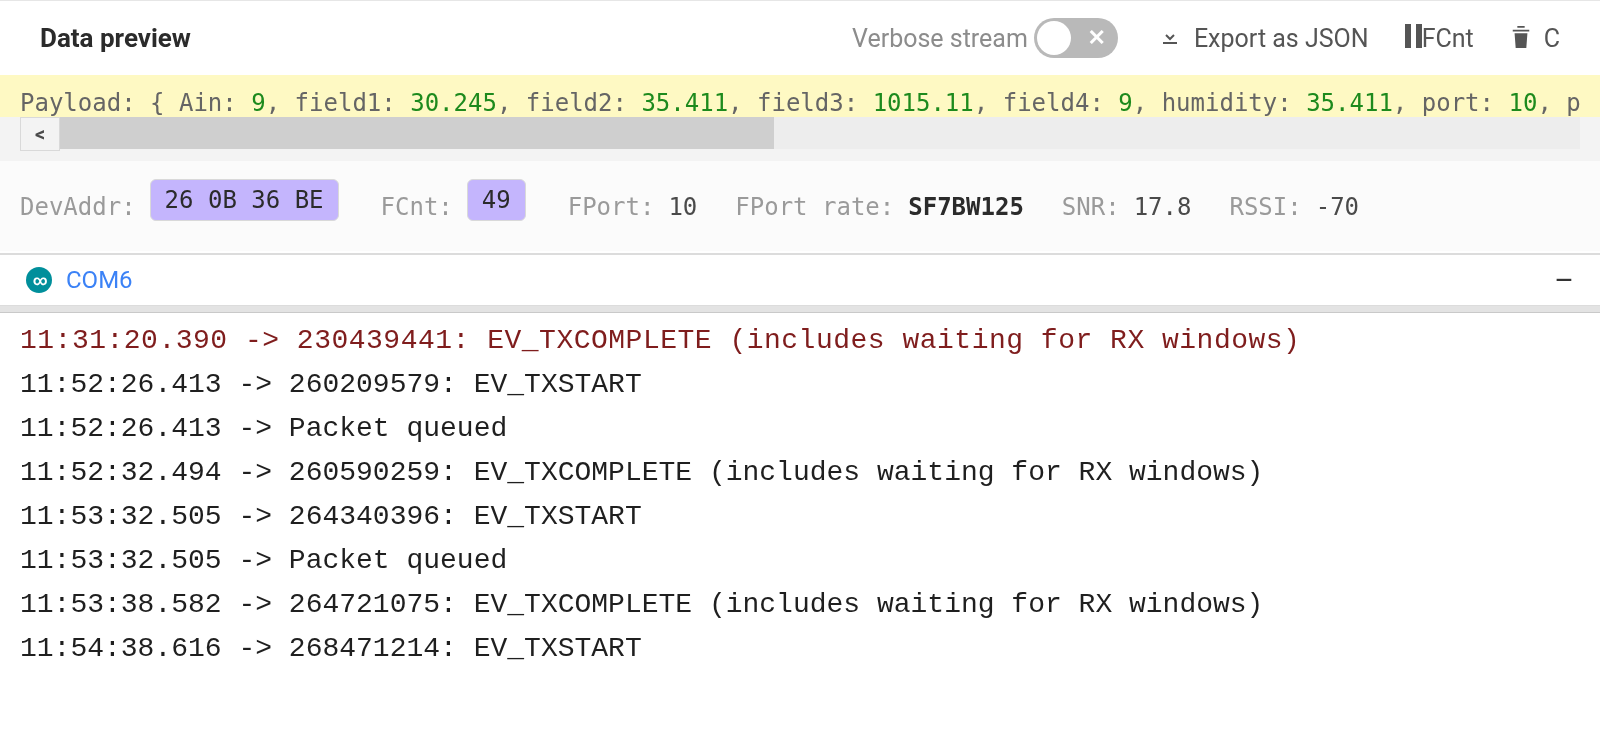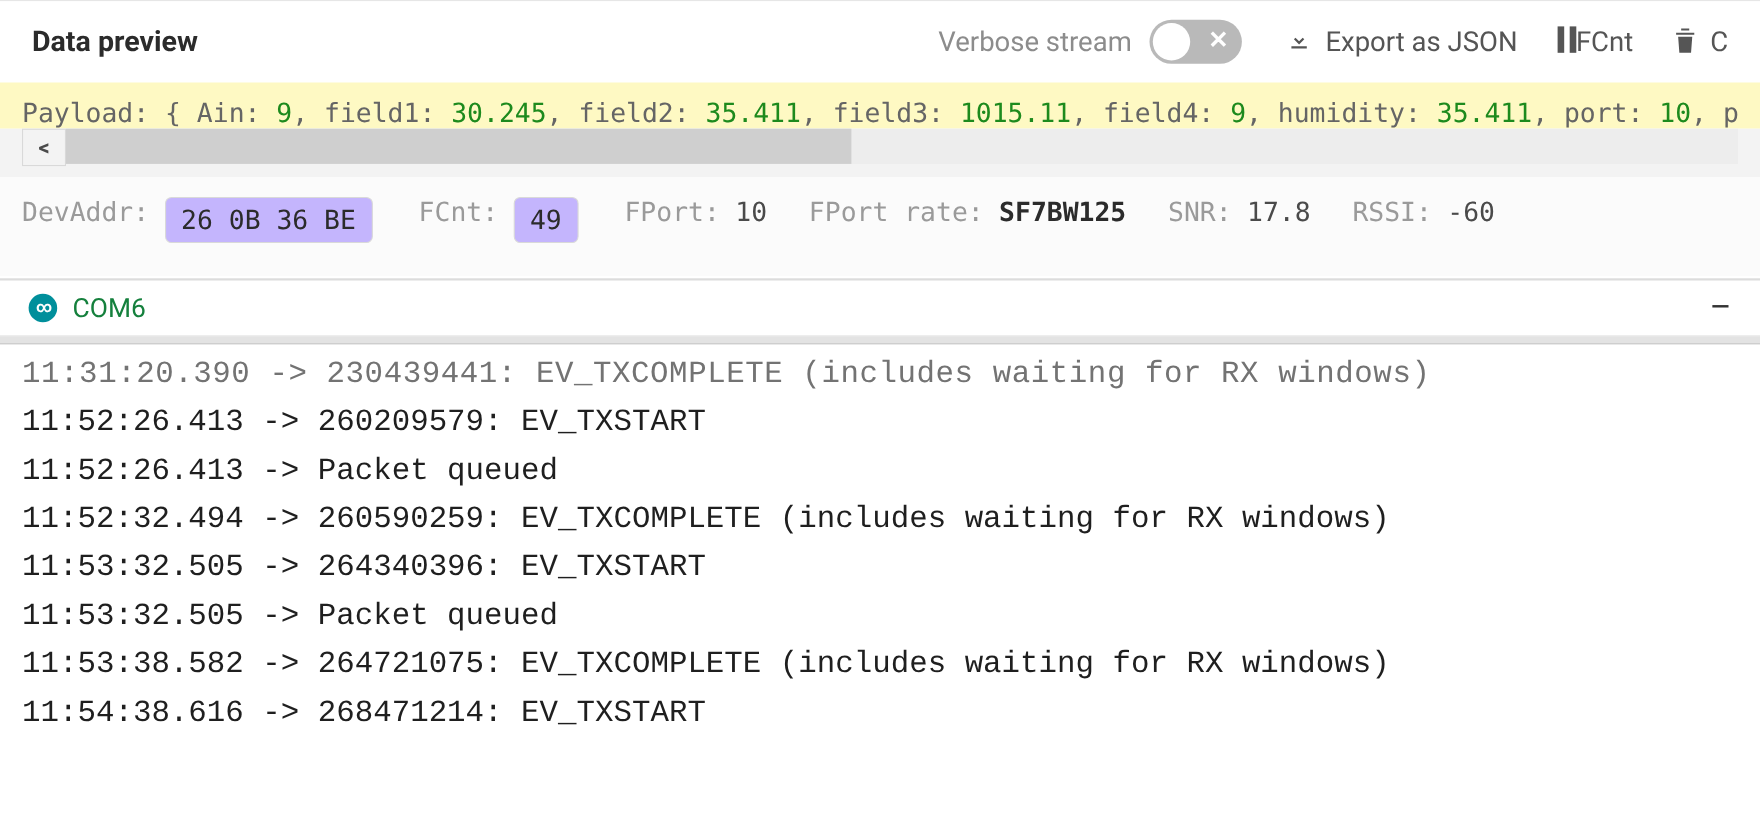--- a/index.html
+++ b/index.html
@@ -1,49 +1,49 @@
 <!DOCTYPE html>
 <html><head>
 <meta charset="utf-8">
 <style>
 html,body{margin:0;padding:0;width:1600px;height:739px;background:#fff;font-family:-apple-system,BlinkMacSystemFont,"Segoe UI",Roboto,Arial,sans-serif;overflow:hidden;color:#1a1a1a}
 .preview{border-top:1px solid #e6e6e6}
-.hdr{display:flex;align-items:center;height:74px;padding:0 29px;border-bottom:none}
+.hdr{display:flex;align-items:center;height:74px;padding:0 40px;border-bottom:none}
 .hdr-title{font-size:26px;font-weight:700;color:#2b2b2b;flex:0 0 auto}
 .hdr-spacer{flex:1}
-.verbose-lbl{font-size:25px;color:#8c8c8c;margin-right:16px}
+.verbose-lbl{font-size:25px;color:#8c8c8c;margin-right:6px}
 .toggle{position:relative;width:84px;height:40px;background:#b9b9b9;border-radius:20px;margin-right:40px;display:flex;align-items:center}
 .toggle-knob{position:absolute;left:3px;top:3px;width:34px;height:34px;background:#fff;border-radius:50%}
 .toggle-x{position:absolute;right:12px;top:6px;color:#fff;font-size:22px;font-weight:700;line-height:28px}
 .act{display:flex;align-items:flex-start;color:#555;font-size:25px;margin-right:36px;cursor:pointer}
 .act svg,.act .ico{margin-right:12px}
 .ico-download{width:24px;height:24px}
 .ico-pause{display:inline-flex;gap:5px}
 .ico-pause span{display:block;width:6px;height:24px;background:#555}
 .ico-trash{width:22px;height:26px}
 .payload-bar{background:#fef9c3;padding:14px 20px 0 20px;font-family:Consolas,Menlo,monospace;font-size:24px;color:#656565;white-space:nowrap;overflow:hidden}
 .pl-key{color:#656565}
 .pl-num{color:#1d8a1d}
 .scroll-row{display:flex;align-items:stretch;height:38px;background:#f3f3f3;padding:0 20px 6px 20px}
 .scroll-btn{width:38px;height:32px;background:#f3f3f3;border:1px solid #d9d9d9;display:flex;align-items:center;justify-content:center;color:#4a4a4a;font-size:20px;font-weight:700}
 .scroll-track{flex:1;height:32px;background:#ededed;position:relative}
 .scroll-thumb{position:absolute;left:0;top:0;height:32px;background:#cfcfcf}
-.meta-row{display:flex;align-items:flex-start;gap:14px;padding:18px 20px 30px 20px;font-family:Consolas,Menlo,monospace;font-size:24px;color:#9a9a9a;background:#fbfbfb}
+.meta-row{display:flex;align-items:flex-end;gap:14px;padding:18px 20px 30px 20px;font-family:Consolas,Menlo,monospace;font-size:24px;color:#9a9a9a;background:#fbfbfb}
 .meta-k{color:#9a9a9a}
 .meta-v{color:#4a4a4a}
 .meta-v-dark{color:#2b2b2b;font-weight:700}
 .chip{border:1px solid #d9d9d9;border-radius:6px;padding:6px 14px;color:#2b2b2b;background:#c4b5fd}
 .serial{margin-top:2px}
 .serial-hdr{display:flex;align-items:center;height:50px;padding:0 26px;border-top:2px solid #dcdcdc;border-bottom:1px solid #dcdcdc}
 .ard-badge{width:26px;height:26px;border-radius:50%;background:#008f9b;color:#fff;display:flex;align-items:center;justify-content:center;font-size:14px;font-weight:700;margin-right:14px;letter-spacing:-2px}
-.serial-title{font-size:24px;color:#15803d}
+.serial-title{font-size:24px;color:#3b82f6}
 .serial-min{margin-left:auto;font-size:30px;color:#333;line-height:10px}
 .serial-thick{height:6px;background:#e3e3e3;border-bottom:1px solid #c9c9c9}
 .serial-body{padding:6px 20px;font-family:Consolas,"Courier New",monospace;font-size:28px;color:#1f1f1f;line-height:44px;white-space:pre}
-.serial-cut{color:#737373;letter-spacing:.5px}
+.serial-cut{color:#7f1d1d;letter-spacing:.5px}
 </style>
 </head>
 <body>
 
 <div class="preview">
   <div class="hdr">
     <div class="hdr-title">Data preview</div>
     <div class="hdr-spacer"></div>
     <div class="verbose-lbl">Verbose stream</div>
     <div class="toggle">
@@ -90,21 +90,21 @@
     <span class="meta-k">FPort:</span>
     <span class="meta-v">10</span>
     <span style="width:10px"></span>
     <span class="meta-k">FPort rate:</span>
     <span class="meta-v-dark">SF7BW125</span>
     <span style="width:10px"></span>
     <span class="meta-k">SNR:</span>
     <span class="meta-v">17.8</span>
     <span style="width:10px"></span>
     <span class="meta-k">RSSI:</span>
-    <span class="meta-v">-60</span>
+    <span class="meta-v">-70</span>
   </div>
 </div>
 
 <div class="serial">
   <div class="serial-hdr">
     <div class="ard-badge">∞</div>
     <div class="serial-title">COM6</div>
     <div class="serial-min">–</div>
   </div>
   <div class="serial-thick"></div>

